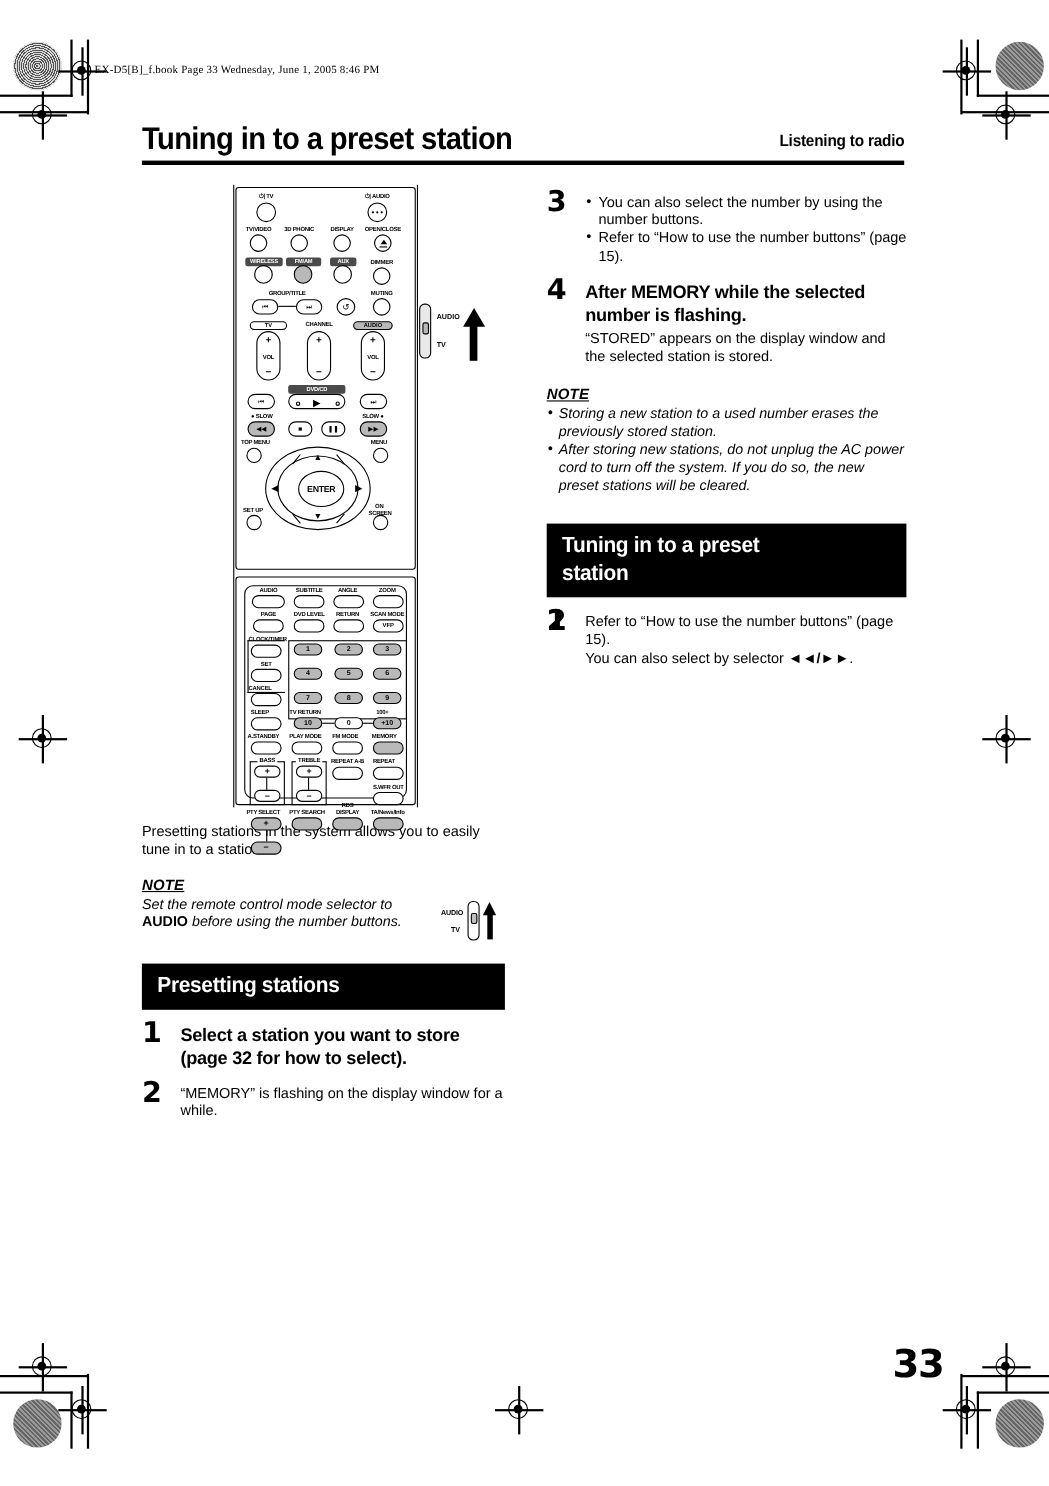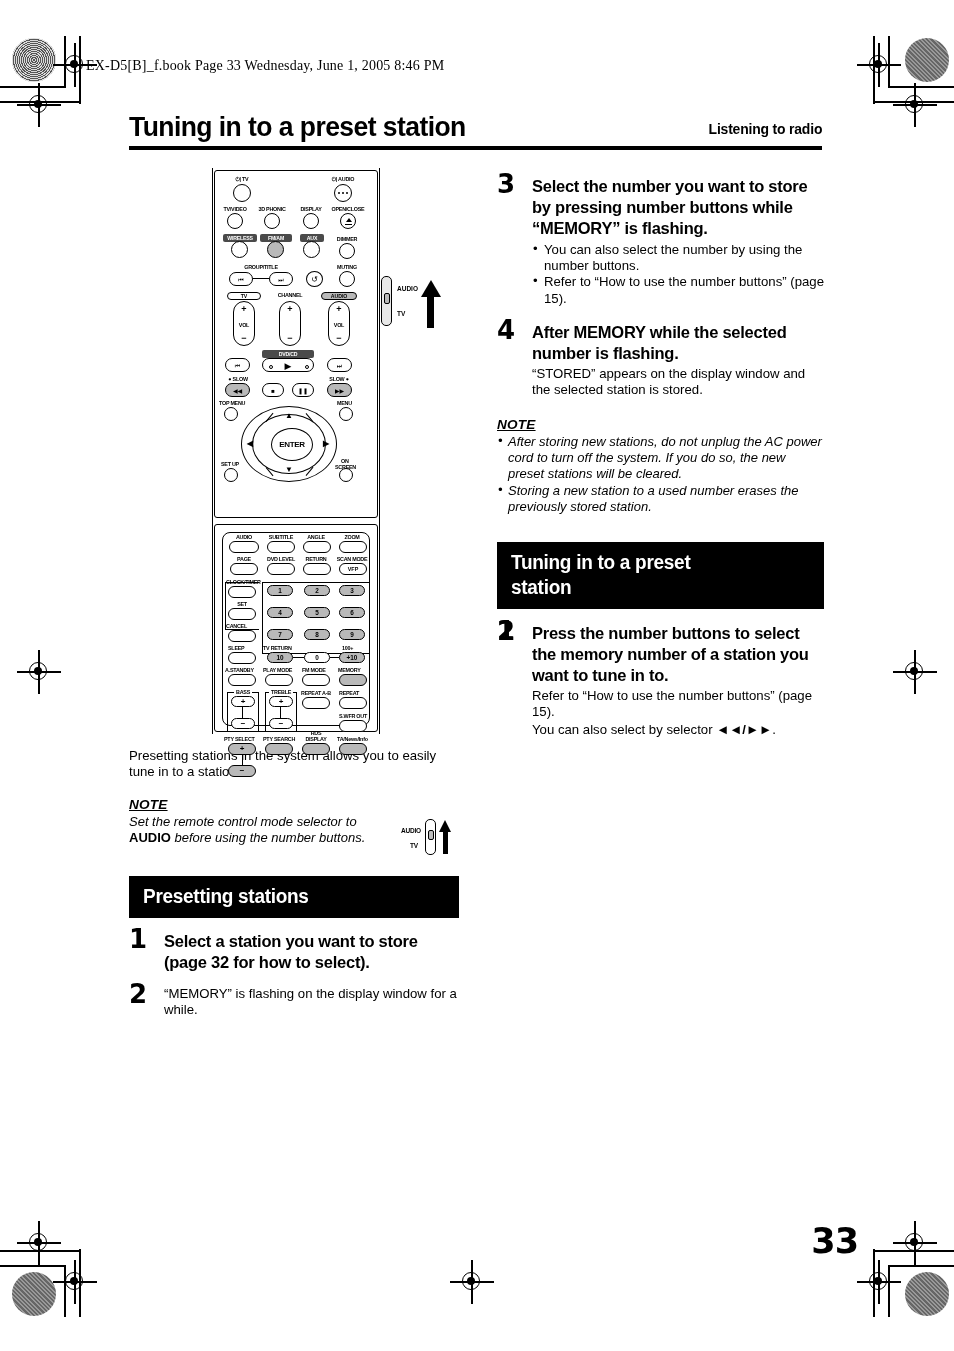--- a/index.html
+++ b/index.html
@@ -22,21 +22,21 @@
     background:
       repeating-radial-gradient(circle at 50% 50%, #555 0 1px, #d9d9d9 1px 2px),
       #888;}
   .halftone.plain{background:
       repeating-linear-gradient(45deg,#666 0 1.5px,#999 1.5px 3px),#777;}
 
   .cropline{position:absolute;background:#000;}
 
   
   .bookline{position:absolute;left:86px;top:58px;font-family:"Liberation Serif",serif;
-    font-size:14px;letter-spacing:.2px;white-space:nowrap;}
+    font-size:10px;letter-spacing:.2px;white-space:nowrap;}
 
   .title-row{position:absolute;left:129px;top:110px;width:693px;height:40px;}
   .doc-title{position:absolute;left:0;top:0;font-size:28.5px;font-weight:bold;
     letter-spacing:-0.6px;line-height:32px;
     transform:scaleX(.93);transform-origin:left top;}
   .doc-subtitle{position:absolute;right:0;top:10px;font-size:15px;font-weight:bold;
     letter-spacing:-.2px;transform:scaleX(.93);transform-origin:right top;}
   .title-rule{position:absolute;left:129px;top:146px;width:693px;height:4px;background:#000;}
 
   
@@ -286,53 +286,51 @@
     <div class="step">
       <div class="num">2</div>
       <div class="sub">“MEMORY” is flashing on the display window for a while.</div>
     </div>
   </div>
 
   <div class="col-right">
 
     <div class="step" style="margin-top:8px;">
       <div class="num">3</div>
-      <div class="head">Select the number you want to store by pressing number buttons while “MEMORY” is flashing.</div>
       <ul class="bullets">
         <li>You can also select the number by using the number buttons.</li>
         <li>Refer to “How to use the number buttons” (page 15).</li>
       </ul>
     </div>
 
     <div class="step" style="margin-top:15px;">
       <div class="num">4</div>
       <div class="head">After MEMORY while the selected number is flashing.</div>
       <div class="sub">“STORED” appears on the display window and the selected station is stored.</div>
     </div>
 
     <div style="height:18px;"></div>
     <div class="note-head">NOTE</div>
     <ul class="notelist">
+      <li>Storing a new station to a used number erases the previously stored station.</li>
       <li>After storing new stations, do not unplug the AC power cord to turn off the system. If you do so, the new preset stations will be cleared.</li>
-      <li>Storing a new station to a used number erases the previously stored station.</li>
     </ul>
 
     <div style="height:25px;"></div>
     <div class="blackbar">
       <span>Tuning in to a preset</span>
       <span>station</span>
     </div>
 
     <div class="step" style="margin-top:14px;">
       <div class="num">1</div>
     </div>
 
     <div class="step">
       <div class="num">2</div>
-      <div class="head">Press the number buttons to select the memory number of a station you want to tune in to.</div>
       <div class="sub">Refer to “How to use the number buttons” (page 15).</div>
       <div class="sub"><span>You can also select by selector </span><b>◄◄/►►</b><span>.</span></div>
     </div>
   </div>
 
   <div class="remote-wrap">
     <div class="rm-outer"></div>
     <div class="rm-panel rm-top"></div>
     <div class="rm-panel rm-bot"></div>
     <div class="rm-bot-inner"></div>

